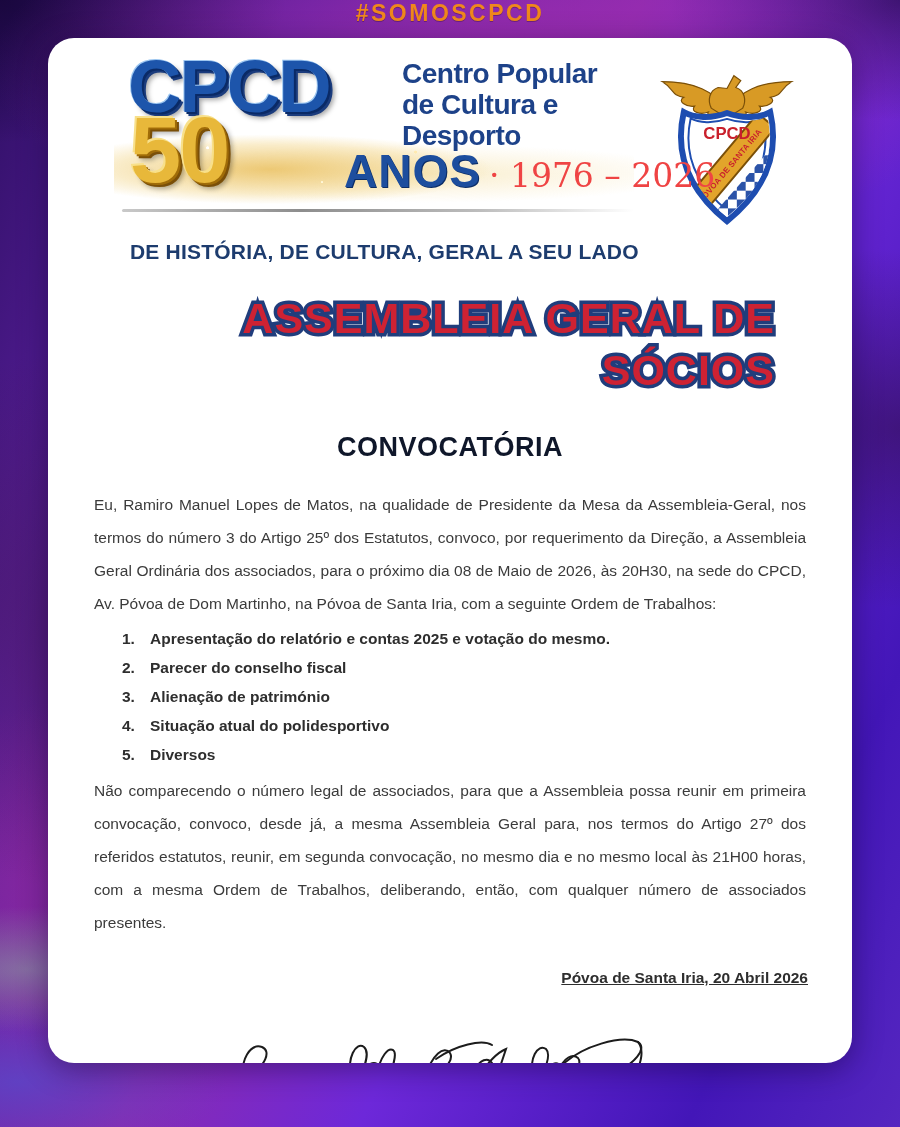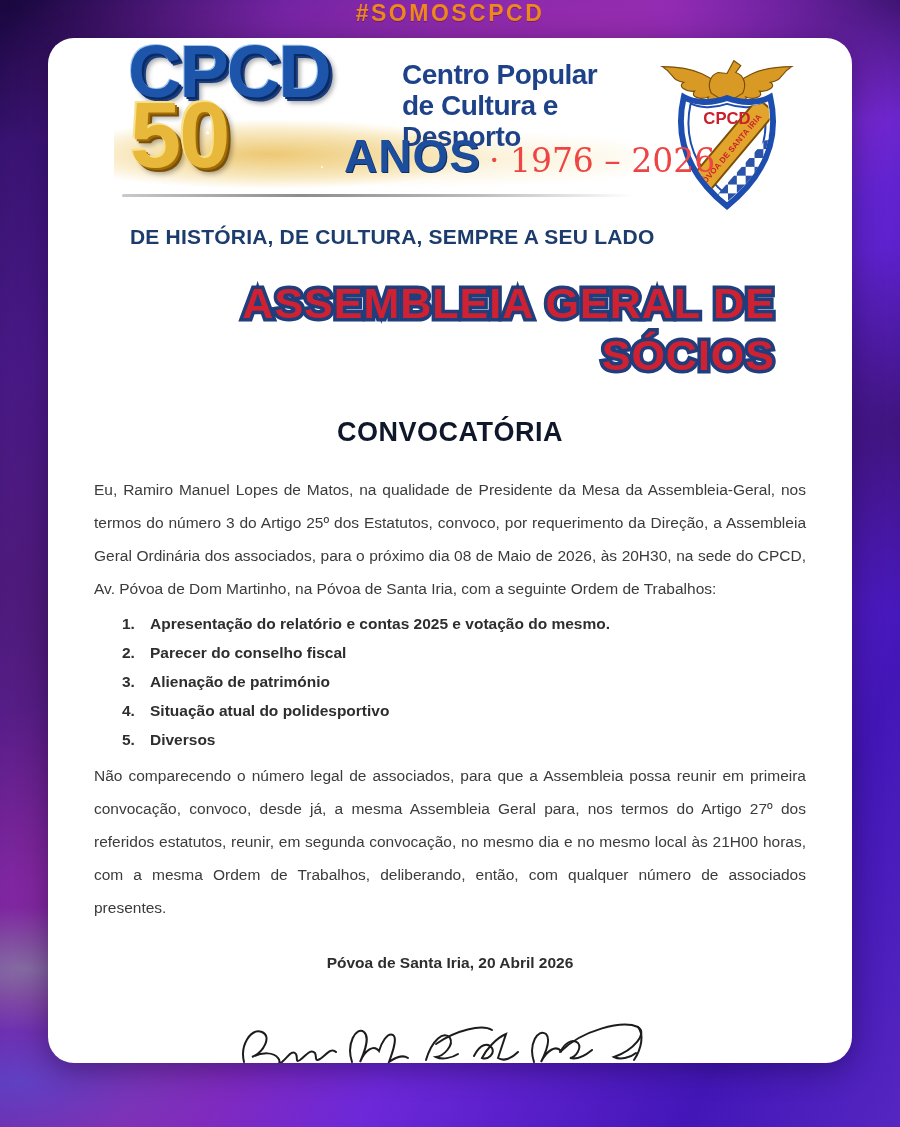--- a/index.html
+++ b/index.html
@@ -21,21 +21,21 @@
   }
   .hashtag {
     text-align:center;
     font-weight:900; font-size:23px; letter-spacing:2.5px;
     color:#F0881C; text-shadow:0 1px 0 rgba(0,0,0,.25);
   }
   .card {
     width:804px; height:1025px; margin:11px auto 0;
     background:#ffffff; border-radius:26px;
     box-shadow:0 6px 30px rgba(20,5,50,.45);
-    padding:3px 44px 20px; position:relative; overflow:hidden;
+    padding:18px 44px 20px; position:relative; overflow:hidden;
   }
   
   .header-row { display:flex; justify-content:space-between; align-items:flex-start; padding-left:36px; padding-right:2px; }
   .logo-lockup { position:relative; width:505px; height:152px; }
   .glitter {
     position:absolute; left:-14px; top:66px; width:520px; height:86px;
     background:
       radial-gradient(circle 3px at 18% 30%, #fff 0 40%, transparent 60%),
       radial-gradient(circle 2px at 40% 70%, #fff7d8 0 40%, transparent 60%),
       radial-gradient(circle 3px at 58% 35%, #ffeab0 0 40%, transparent 60%),
@@ -46,21 +46,21 @@
   }
   .logo-rule { position:absolute; left:-6px; bottom:-4px; width:512px; height:3px;
     background:linear-gradient(90deg, #c9c9c9, #8d8d8d 35%, #bdbdbd 70%, rgba(200,200,200,0)); border-radius:2px; }
   .logo-acronym {
     position:absolute; left:0; top:-12px;
     font-size:74px; font-weight:900; letter-spacing:-2px;
     color:#1d55ab;
     text-shadow:-1px -1px 0 #9cc6f0, 2px 2px 0 #0a2a66, 4px 4px 0 #1b3c7d, 6px 6px 5px rgba(0,0,0,.35);
   }
   .logo-name {
-    position:absolute; left:274px; top:18px;
+    position:absolute; left:274px; top:2px;
     font-size:28px; line-height:31px; font-weight:700; color:#1D4289; letter-spacing:-0.5px;
   }
   .logo-fifty {
     position:absolute; left:2px; top:48px;
     font-size:92px; line-height:92px; font-weight:900; letter-spacing:-2px;
     color:#e8b83a;
     text-shadow:-2px -2px 0 #f8e08a, 2px 2px 0 #a06c08, 4px 4px 0 #7a4f08, 6px 6px 5px rgba(0,0,0,.3);
   }
   .anos-row { position:absolute; left:216px; top:88px; white-space:nowrap; }
   .anos-word {
@@ -86,21 +86,21 @@
   }
   
   .para {
     margin:25px 2px 0; font-size:15.5px; line-height:33px; color:#3b3b3b;
     text-align:justify;
   }
   .agenda { margin:9px 0 0 30px; list-style:none; }
   .agenda li { display:flex; font-size:15.5px; font-weight:700; color:#2e2e2e; line-height:20px; margin-bottom:9px; }
   .agenda .num { width:28px; flex:0 0 28px; }
   .para.second { margin-top:1px; }
-  .dateline { margin-top:30px; text-align:center; font-size:15.5px; font-weight:700; color:#2e2e2e; }
+  .dateline { margin-top:30px; text-align:right; font-size:15.5px; font-weight:700; color:#2e2e2e;text-decoration:underline; }
   .sig-block { margin-top:44px; text-align:center; }
   .sig-role { font-size:15.5px; font-weight:700; color:#2e2e2e; }
   .sig-svg { display:block; margin:-16px auto -8px; }
 </style>
 </head>
 <body>
 
 <div class="hashtag">#SOMOSCPCD</div>
 
 <div class="card">
@@ -145,21 +145,21 @@
         <polygon points="52,175 160,52 160,175" fill="url(#checker)"></polygon>
         <g transform="rotate(-50 82 110)">
           <rect x="24" y="98" width="118" height="23" fill="#E2A42B" stroke="#7a4f08" stroke-width="2" rx="2"></rect>
           <text x="83" y="113.5" font-size="8.2" font-weight="bold" text-anchor="middle" fill="#C9202C" font-family="Liberation Sans, sans-serif" letter-spacing="0.2">PÓVOA DE SANTA IRIA</text>
         </g>
       </g>
       <text x="80" y="82" font-size="17" font-weight="bold" text-anchor="middle" fill="#C9202C" font-family="Liberation Sans, sans-serif">CPCD</text>
     </svg>
   </div>
 
-  <div class="tagline">DE HISTÓRIA, DE CULTURA, SEMPRE A SEU LADO</div>
+  <div class="tagline">DE HISTÓRIA, DE CULTURA, GERAL A SEU LADO</div>
 
   <div class="doc-title-wrap">
     <span class="doc-title-stroke" aria-hidden="true">ASSEMBLEIA GERAL DE SÓCIOS</span>
     <span class="doc-title-fill">ASSEMBLEIA GERAL DE SÓCIOS</span>
   </div>
 
   <div class="subtitle">CONVOCATÓRIA</div>
 
   <p class="para">Eu, Ramiro Manuel Lopes de Matos, na qualidade de Presidente da Mesa da Assembleia-Geral, nos termos do número 3 do Artigo 25º dos Estatutos, convoco, por requerimento da Direção, a Assembleia Geral Ordinária dos associados, para o próximo dia 08 de Maio de 2026, às 20H30, na sede do CPCD, Av. Póvoa de Dom Martinho, na Póvoa de Santa Iria, com a seguinte Ordem de Trabalhos:</p>
 

